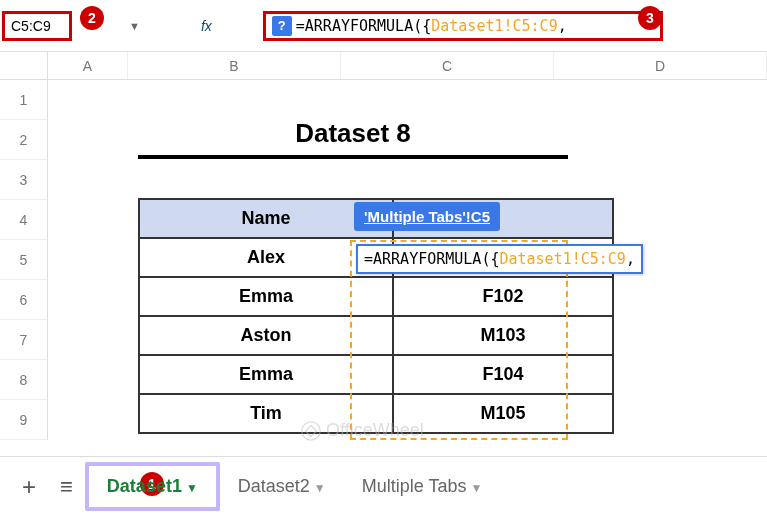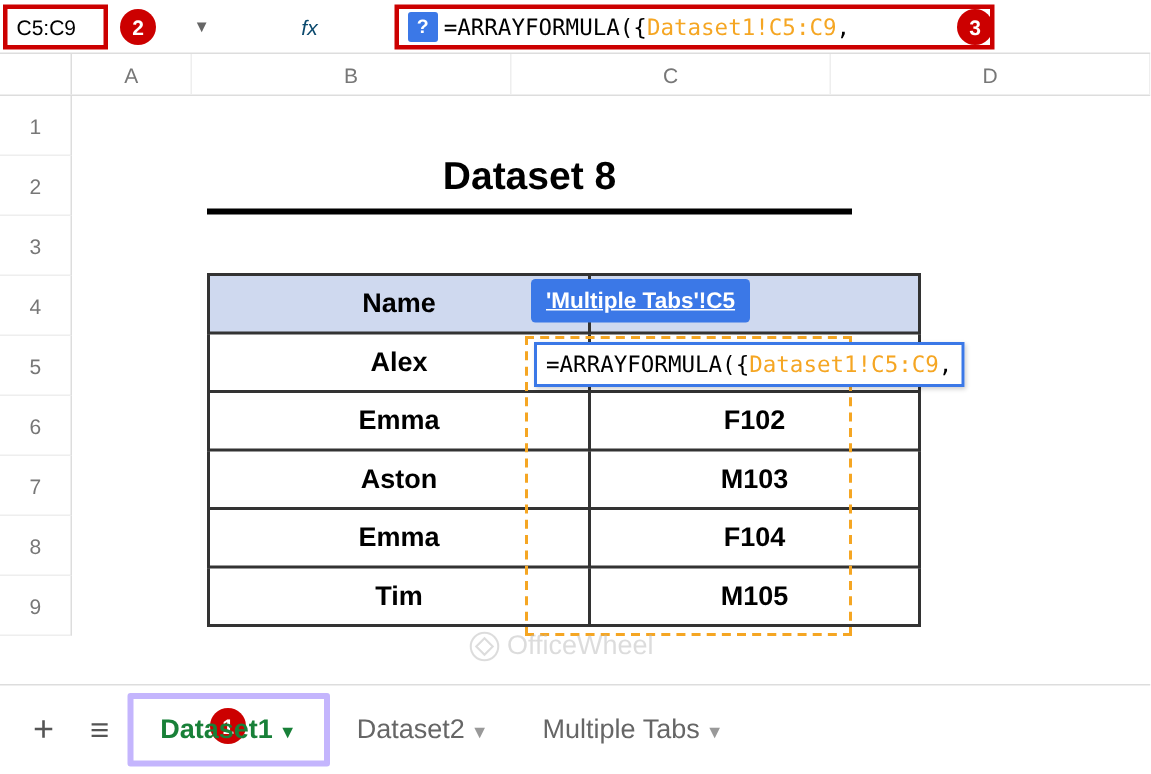--- a/index.html
+++ b/index.html
@@ -1,19 +1,19 @@
 <!DOCTYPE html>
 <html><head>
 <meta charset="utf-8">
 <style>
 * { box-sizing: border-box; margin: 0; padding: 0; }
 body { font-family: Arial, sans-serif; background: #fff; width: 767px; height: 516px; position: relative; overflow: hidden; }
 
 
-.formula-bar { display: flex; align-items: center; height: 36px; border-bottom: 1px solid #ddd; gap: 45px; }
+.formula-bar { display: flex; align-items: center; height: 52px; border-bottom: 1px solid #ddd; gap: 45px; }
 .name-box { width: 70px; border: 3px solid #c00; padding: 4px 6px; font-size: 14px; margin: 2px; text-align: left; position: relative; }
 .name-box-arrow { color: #666; font-size: 11px; margin: 0 10px; }
 .fx-icon { font-style: italic; color: #0c4a6e; font-size: 14px; padding: 0 6px; }
 .help-q { background: #3b78e7; color: #fff; font-weight: bold; width: 20px; height: 20px; display: inline-flex; align-items: center; justify-content: center; border-radius: 2px; font-size: 13px; margin-right: 4px; }
 .formula-wrap { border: 3px solid #c00; padding: 2px 6px; display: flex; align-items: center; flex: 0 0 auto; width: 400px; }
 .formula-text { font-family: "Consolas", monospace; font-size: 15px; }
 .formula-text .ref { color: #f5a623; }
 
 
 .badge { width: 24px; height: 24px; border-radius: 50%; background: #c00; color: #fff; font-weight: bold; display: inline-flex; align-items: center; justify-content: center; font-size: 14px; position: absolute; }
@@ -50,21 +50,21 @@
 
 
 .sheet-bar { position: absolute; bottom: 0; left: 0; right: 0; height: 60px; border-top: 1px solid #ddd; display: flex; align-items: center; padding: 0 10px; background: #fff; }
 .plus { font-size: 24px; color: #555; padding: 0 12px; cursor: pointer; }
 .menu-lines { font-size: 22px; color: #555; padding: 0 12px; cursor: pointer; }
 .tab { padding: 10px 18px; font-size: 18px; color: #666; cursor: pointer; position: relative; }
 .tab.active { color: #188038; font-weight: bold; border: 4px solid #c4b5fd; border-radius: 2px; }
 .tab .arrow { color: #999; font-size: 12px; margin-left: 4px; }
 .tab.active .arrow { color: #188038; }
 
-.watermark { position: absolute; left: 312px; top: 420px; color: #bbb; font-size: 18px; opacity: 0.5; pointer-events: none; }
+.watermark { position: absolute; left: 300px; top: 420px; color: #bbb; font-size: 18px; opacity: 0.5; pointer-events: none; }
 .watermark svg { vertical-align: middle; margin-right: 4px; }
 
 </style>
 </head>
 <body>
 
 <div class="formula-bar">
   <div class="name-box">C5:C9</div>
   <span class="badge badge-2">2</span>
   <span class="name-box-arrow">▼</span>

